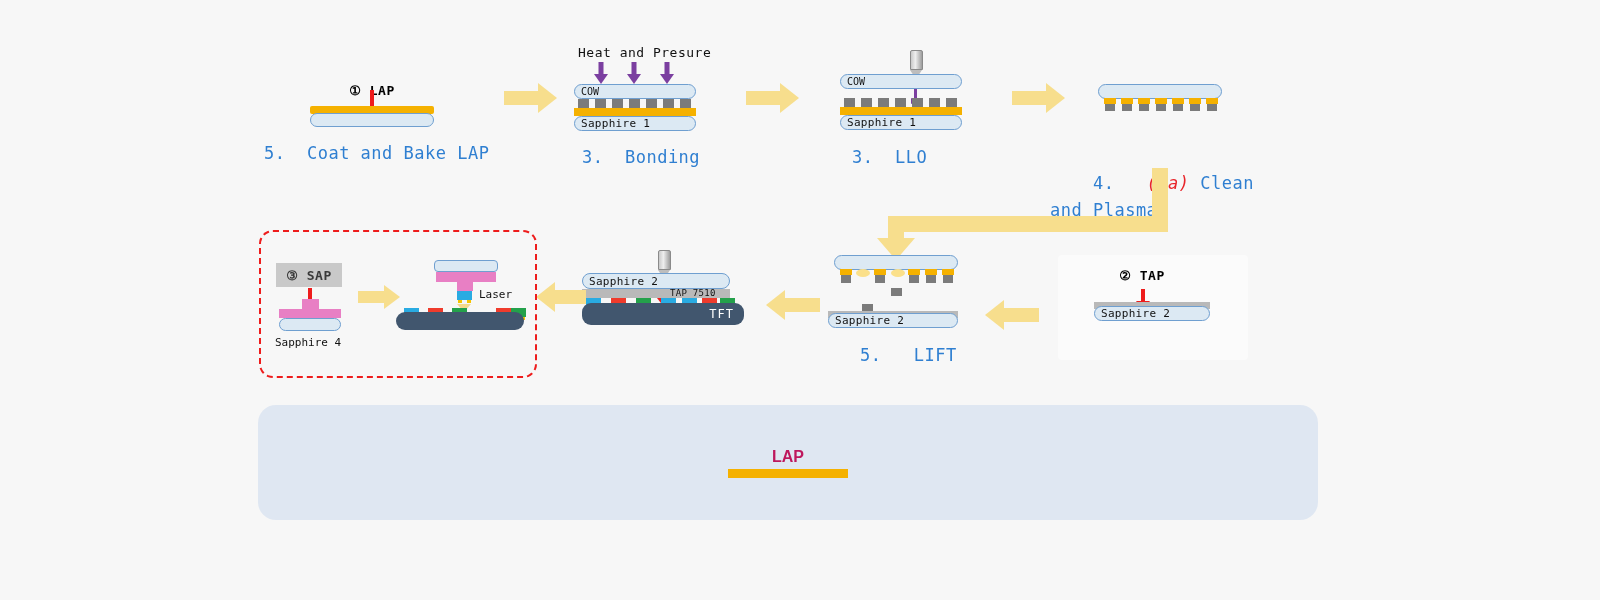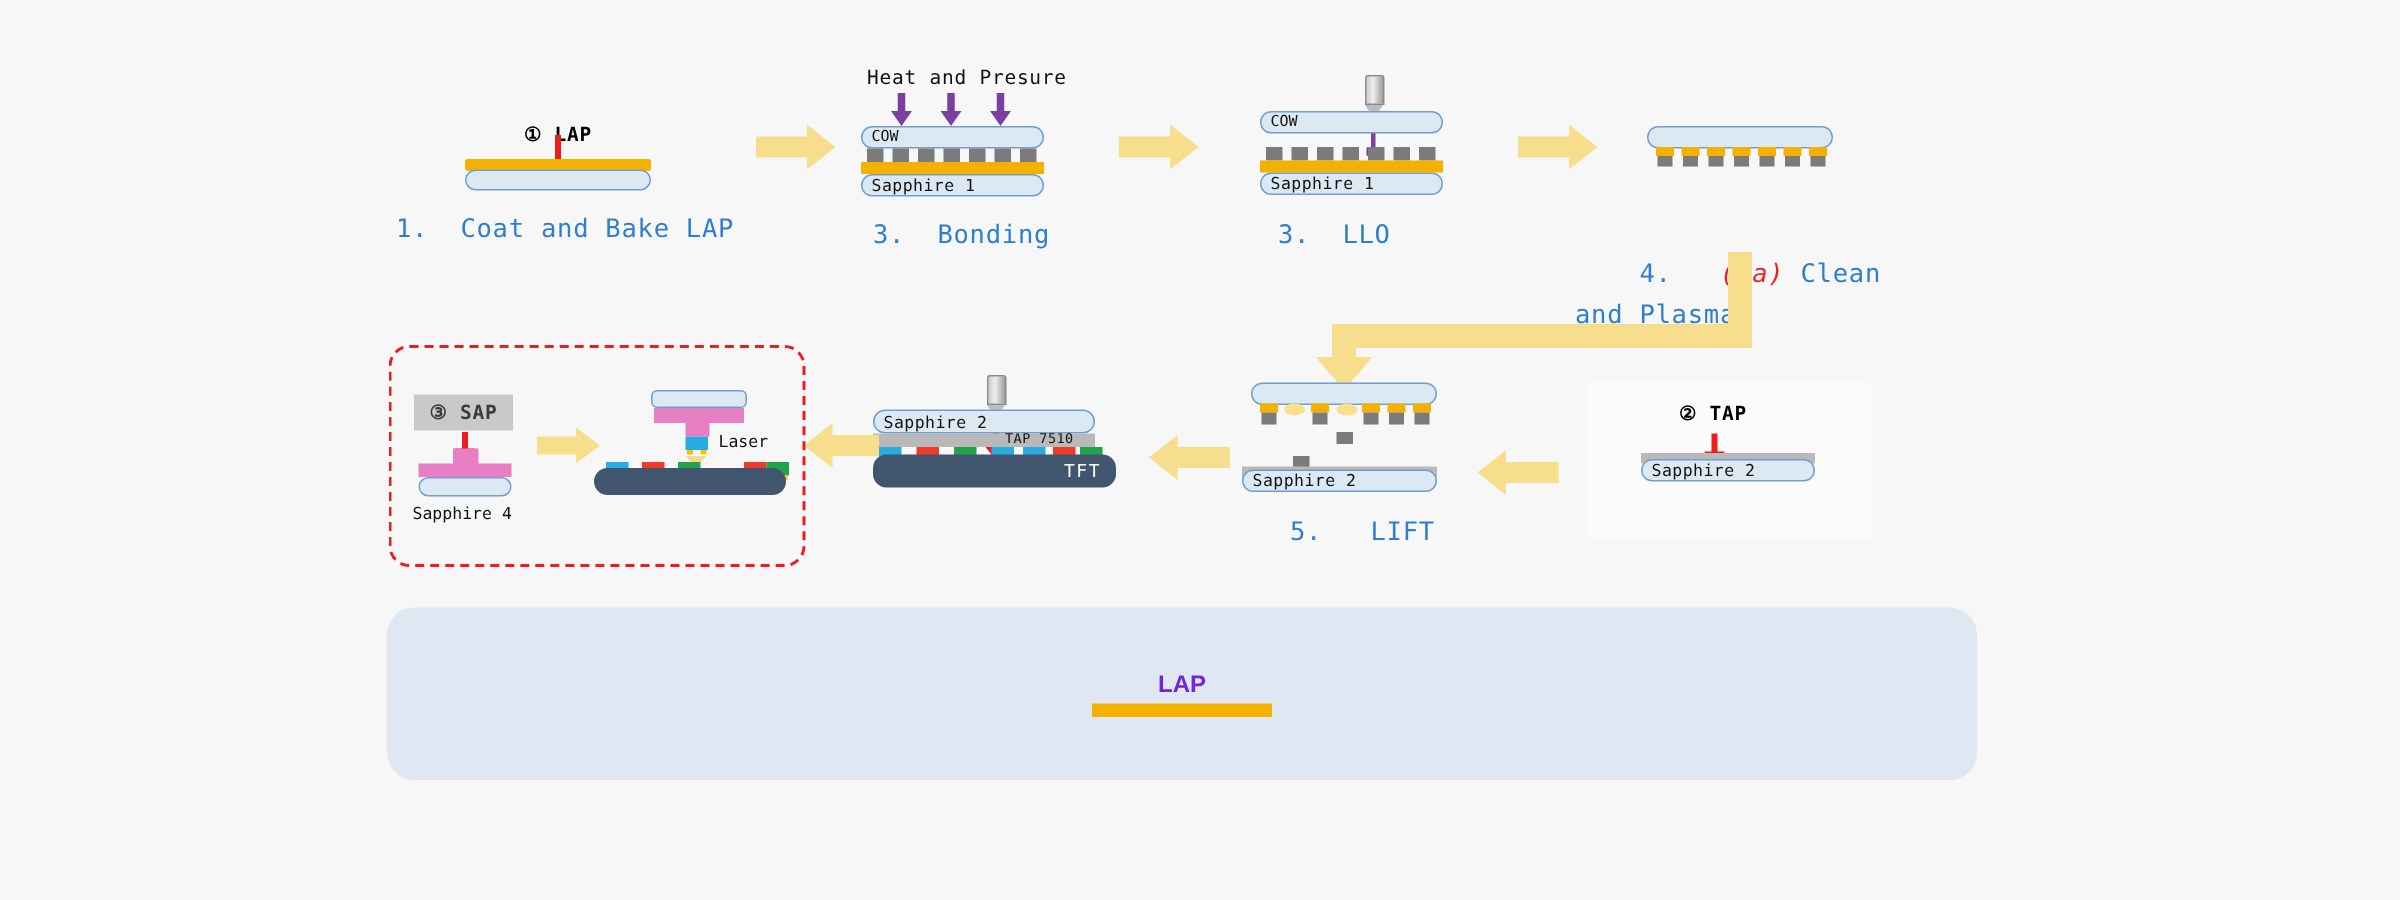--- a/index.html
+++ b/index.html
@@ -141,21 +141,21 @@
   .legend {
     position:absolute;
     background:#dfe7f2;
     border-radius:18px;
     display:flex;
   }
   .legend-col {
     flex:1; display:flex; flex-direction:column; align-items:center; justify-content:center;
     gap:3px;
   }
-  .legend-title { font-size:16px; font-weight:bold; color:#6d28d9; }
+  .legend-title { font-size:16px; font-weight:bold; color:#be185d; }
   .legend-bar { width:120px; height:9px; }
   .legend-desc { font-size:16px; font-weight:bold; color:#111; margin-top:4px; }
 
   .tft {
     position:absolute; background:#41566e; border-radius:9px;
     color:#fff; font-family:"DejaVu Sans Mono", monospace; font-size:12px;
     display:flex; align-items:center; justify-content:flex-end; padding-right:10px;
     letter-spacing:1px;
   }
   .tap-lbl {
@@ -173,21 +173,21 @@
 
 <div class="stage">
 
   <div class="mat-box abs" style="left:310px;top:75px;width:124px;height:30px;">① LAP</div>
   <div class="red-arrow" style="left:360px;top:90px;width:24px;height:25px;">
     <div class="shaft" style="height:17px;"></div>
       <div class="head"></div>
   </div>
   <div class="abs lap-strip" style="left:310px;top:106px;width:124px;height:8px;border-radius:2px;"></div>
   <div class="abs sapphire" style="left:310px;top:113px;width:124px;height:14px;"></div>
-  <div class="caption" style="left:264px;top:140px;width:240px;">1.  Coat and Bake LAP</div>
+  <div class="caption" style="left:264px;top:140px;width:240px;">5.  Coat and Bake LAP</div>
 
   <div class="fa fa-r" style="left:504px;top:83px;width:54px;height:30px;">
     <div class="stem" style="left:0;top:8px;width:36px;height:14px;"></div>
     <div class="head" style="left:34px;top:0;"></div>
   </div>
 
   <div class="hdr-lbl" style="left:578px;top:45px;">Heat and Presure</div>
   <div class="pur-arrow" style="left:592px;top:62px;width:18px;height:22px;">
     <div class="shaft" style="height:13px;"></div>
       <div class="head"></div>

